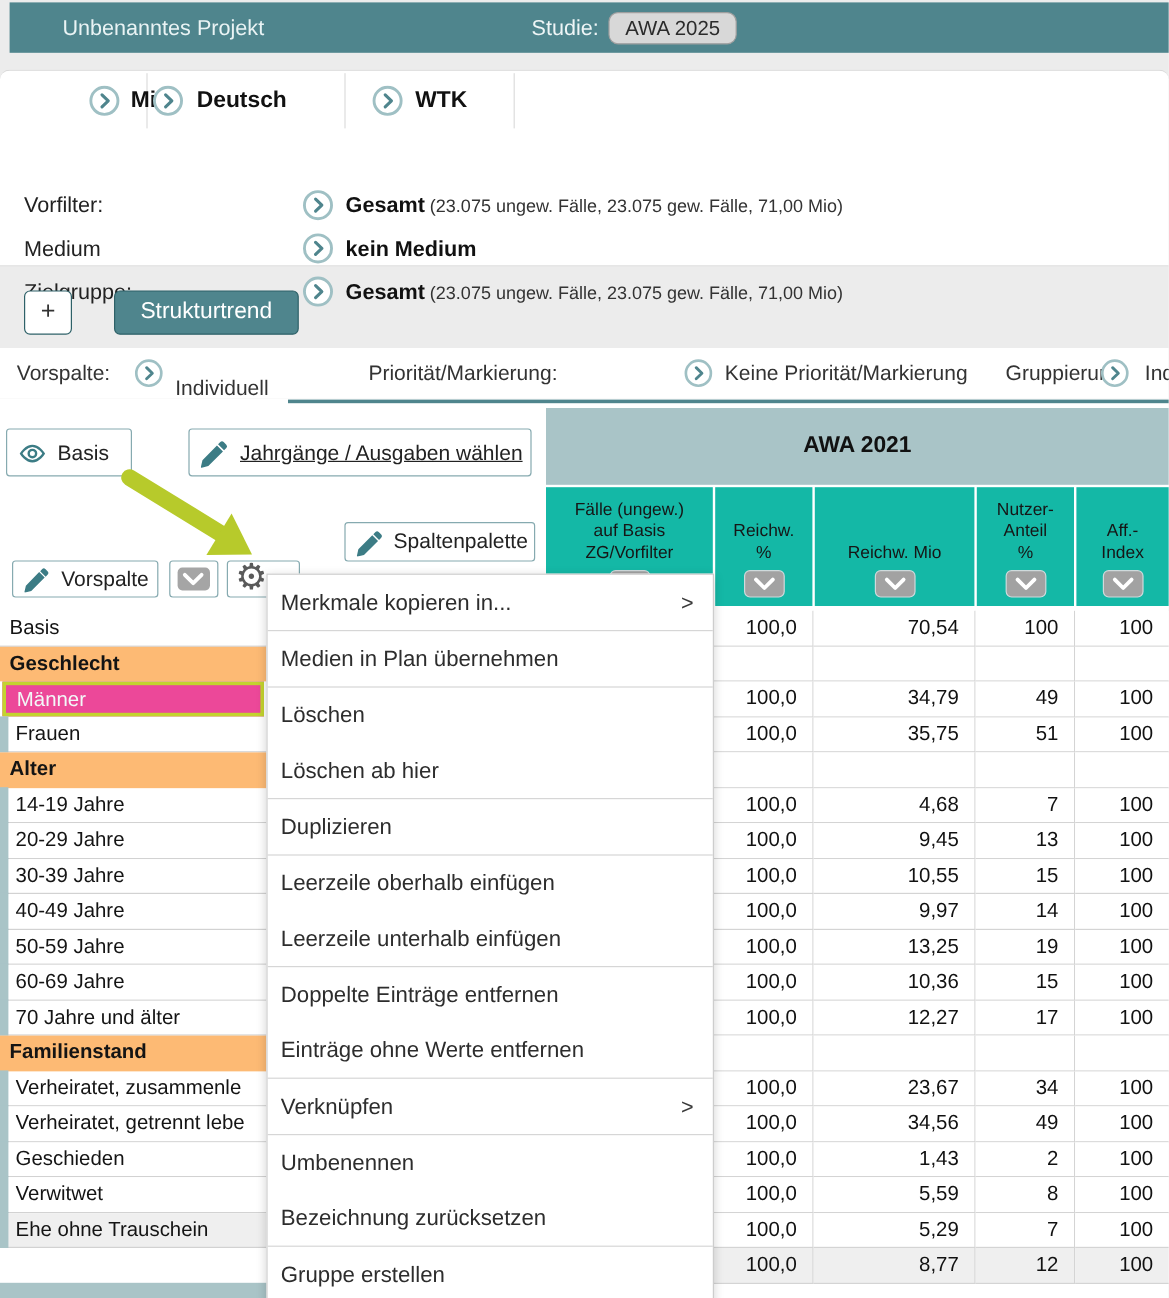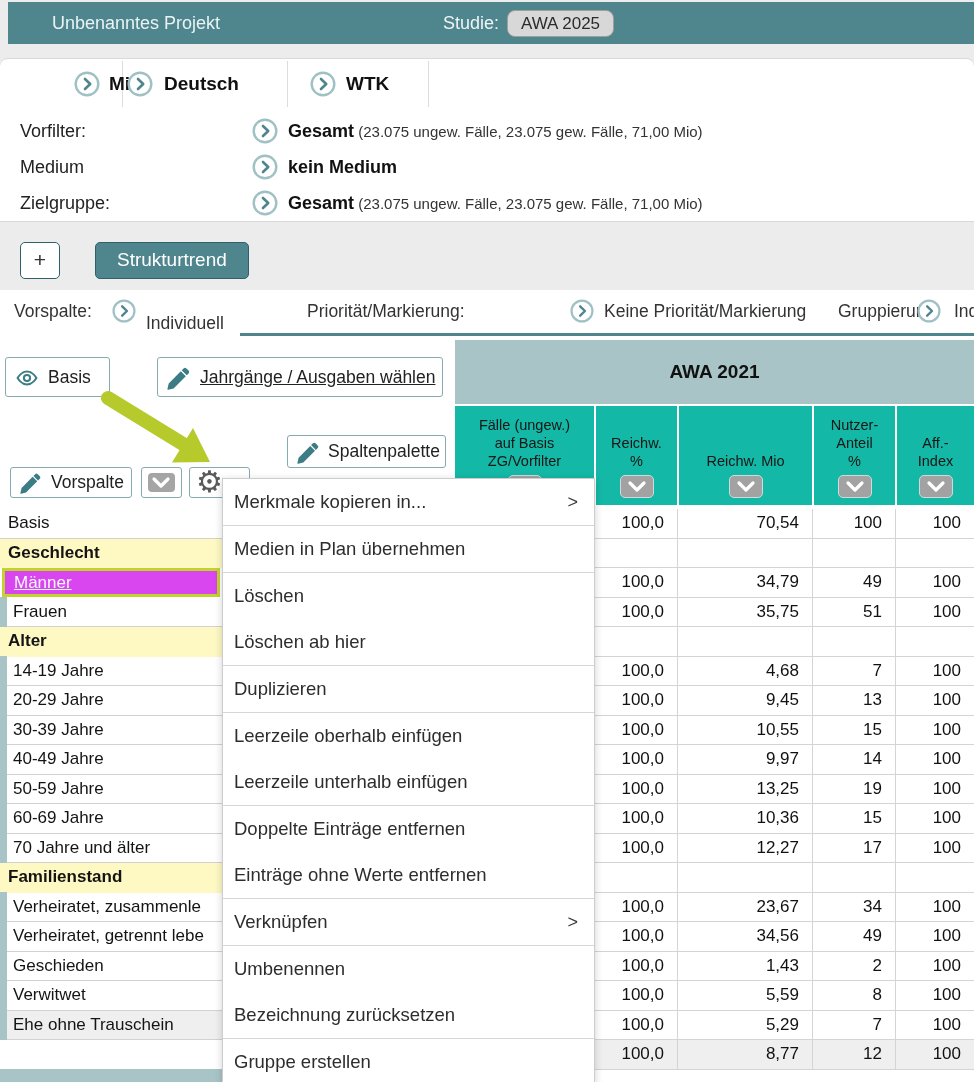--- a/index.html
+++ b/index.html
@@ -19,21 +19,21 @@
   
   .panel1{left:0;top:58px;width:974px;height:164px;background:#fff;border-top:1px solid #d9d9d9;border-bottom:1px solid #d9d9d9;border-radius:8px 8px 0 0;box-sizing:border-box;}
   .vsep{position:absolute;width:1px;background:#dcdcdc;}
   .tabsep1{left:122px;top:2px;height:46px;}
   .tabsep2{left:287px;top:2px;height:46px;}
   .tabsep3{left:428px;top:2px;height:46px;}
   .tab{position:absolute;top:0;height:50px;}
   .tab .circ{position:absolute;top:12px;}
   .tab .tlabel{position:absolute;top:0;line-height:50px;font-size:19px;font-weight:bold;color:#111;white-space:nowrap;}
   .circ{width:26px;height:26px;display:inline-block;}
-  .frow{position:absolute;left:0;width:932px;height:36px;}
+  .frow{position:absolute;left:0;width:932px;height:36px;margin-top:40px;}
   .frow .flabel{position:absolute;left:20px;line-height:36px;font-size:18px;color:#222;}
   .frow .circ{position:absolute;left:252px;top:5px;}
   .frow .fval{position:absolute;left:288px;line-height:36px;font-size:18px;font-weight:bold;color:#111;white-space:nowrap;}
   .frow .fdetail{font-weight:normal;font-size:15px;color:#333;}
   
   .plusbtn{left:20px;top:242px;width:40px;height:37px;background:#fff;border:1.5px solid #2e6168;border-radius:5px;
     box-sizing:border-box;text-align:center;line-height:33px;font-size:21px;color:#333;}
   .strukt{left:95px;top:242px;height:37px;background:#4f858d;border:1.5px solid #2e6168;border-radius:5px;
     box-sizing:border-box;color:#fff;font-size:19px;line-height:33px;padding:0 21px;}
   
@@ -78,26 +78,26 @@
   .cell{border-right:1px solid #d4d4d4;border-bottom:1px solid #d4d4d4;box-sizing:border-box;
     text-align:right;padding-right:13px;font-size:17px;line-height:28px;color:#111;background:#fff;}
   .cell:last-child{border-right:none;}
   .drow.hl .cell{background:#efefef;}
   
   .srows{left:0;top:509px;width:222px;}
   .srow{position:relative;height:29.5px;box-sizing:border-box;background:#fff;border-bottom:1px solid #d2d2d2;}
   .srow .gutter{position:absolute;left:0;top:-1px;bottom:-1px;width:7px;background:#a9c4c7;}
   .srow .slabel{position:absolute;left:13px;right:0;top:0;bottom:0;line-height:28px;font-size:17px;color:#141414;white-space:nowrap;overflow:hidden;}
   .srow.basis .slabel{left:8px;}
-  .srow.header{background:#fef9c3;border-bottom:none;}
+  .srow.header{background:#fdba74;border-bottom:none;}
   .srow.header .slabel{left:8px;font-weight:bold;}
   .srow.hl{background:#efefef;}
   .srow.sel{border-bottom:none;}
-  .srow.sel .slabel{left:2px;right:2px;top:0;bottom:1px;border:3px solid #c3d32e;background:#d946ef;
-    color:#f2f8f8;line-height:23px;padding-left:9px;box-sizing:border-box;text-decoration:underline;}
+  .srow.sel .slabel{left:2px;right:2px;top:0;bottom:1px;border:3px solid #c3d32e;background:#ec4899;
+    color:#f2f8f8;line-height:23px;padding-left:9px;box-sizing:border-box;}
   .bottomstrip{left:0;top:1069px;width:595px;height:13px;background:#a9c4c7;z-index:5;}
   
   .menu{left:222px;top:478px;width:373px;background:#fff;border:1px solid #cdcdcd;box-sizing:border-box;
     box-shadow:0 2px 8px rgba(0,0,0,0.18);z-index:10;}
   .mitem{position:relative;height:46px;line-height:46px;padding-left:11px;font-size:18.5px;color:#2d2d2d;white-space:nowrap;}
   .mitem.divided{border-top:1px solid #d6d6d6;}
   .mitem .marrow{position:absolute;right:16px;top:0;line-height:46px;font-size:18px;color:#3a3a3a;}
   .arrowsvg{left:95px;top:390px;z-index:6;}
   .zbtn{z-index:3;}
 </style>

